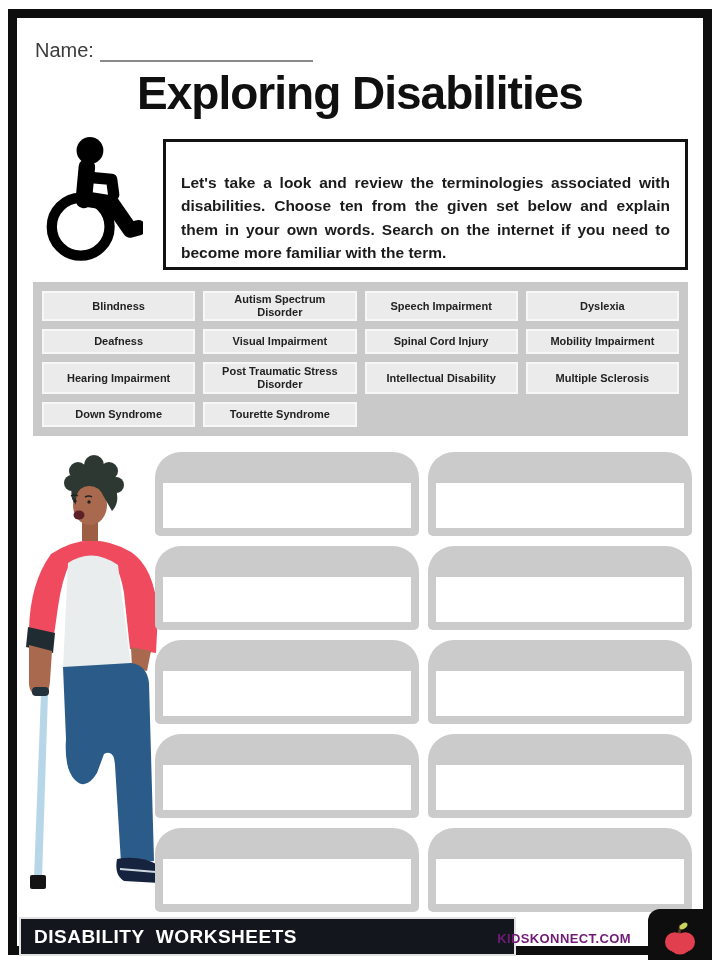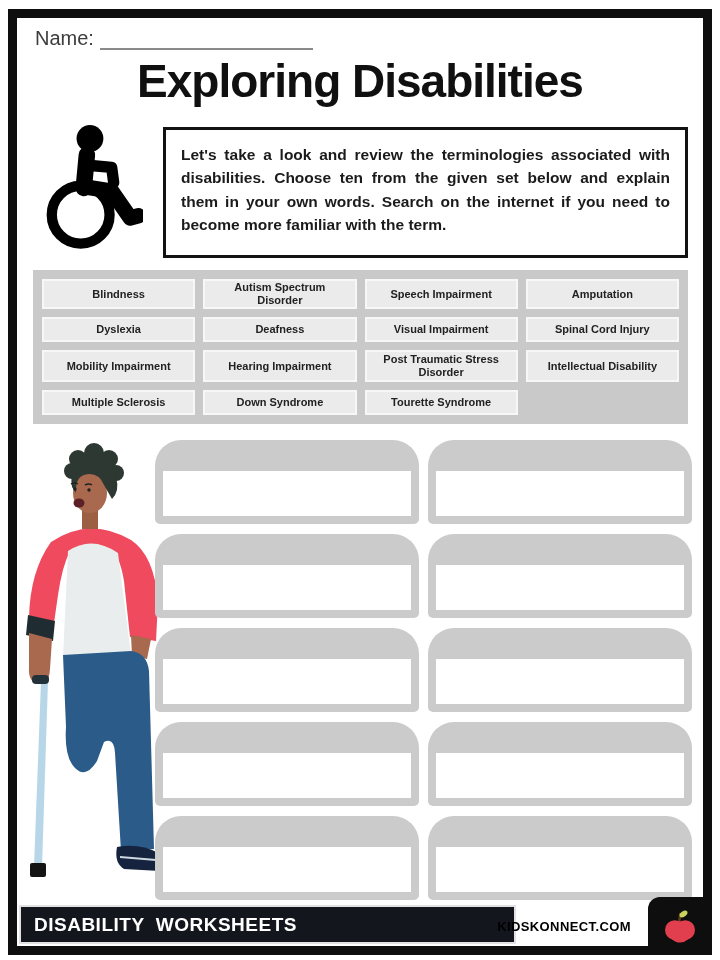--- a/index.html
+++ b/index.html
@@ -2,36 +2,36 @@
 <html><head>
 <meta charset="utf-8">
 <style>
   * { margin:0; padding:0; box-sizing:border-box; }
   html,body { width:720px; height:960px; background:#fff; font-family:"Liberation Sans", sans-serif; overflow:hidden; }
 
   .page {
     position:absolute; left:8px; top:9px; width:704px; height:946px;
     border:9px solid #0e0e0e; background:#fff;
   }
-  .inner { position:relative; width:100%; height:100%; }
+  .inner { position:relative; width:100%; height:100%;margin-top:12px; }
 
   .name-row { position:absolute; left:18px; top:9px; font-size:20px; color:#3c3c3c; }
   .name-line { display:inline-block; width:213px; height:22px; border-bottom:2px solid #8a8a8a; margin-left:6px; vertical-align:bottom; }
 
   .page-title {
     position:absolute; top:36px; left:0; width:100%;
     text-align:center; font-size:46px; font-weight:bold; letter-spacing:-1px; color:#101010;
   }
 
   .wheel-icon { position:absolute; left:22px; top:106px; width:104px; height:130px; }
 
   .instr-box {
     position:absolute; left:146px; top:109px; width:525px; height:131px;
     border:3px solid #121212; background:#fff;
-    padding:13px 15px 10px 15px;
+    padding:29px 15px 10px 15px;
     font-size:15.5px; font-weight:bold; line-height:1.5; text-align:justify;
     color:#1b1b1b;
   }
 
   .terms-grid {
     position:absolute; left:16px; top:252px; width:655px;
     background:#c9c9c9; padding:9px;
     display:grid; grid-template-columns:repeat(4,1fr);
     grid-template-rows:30px 25px 32px 25px; gap:8px;
   }
@@ -52,21 +52,21 @@
   .answer-area { position:absolute; left:8px; right:8px; top:31px; bottom:8px; background:#fff; }
 
   .footer-bar {
     position:absolute; left:2px; bottom:2px; width:497px; height:39px; z-index:3;
     background:#14161e; border:2px solid #e2e2e2;
     display:flex; align-items:center; padding-left:13px;
     color:#fff; font-size:19px; font-weight:bold; letter-spacing:.5px; white-space:pre;
   }
   .kids-text {
     position:absolute; right:72px; bottom:12px; z-index:3;
-    font-size:13px; font-weight:bold; color:#000000; letter-spacing:.4px;
+    font-size:13px; font-weight:bold; color:#701a75; letter-spacing:.4px;
   }
   .apple-block {
     position:absolute; right:-9px; bottom:-9px; width:64px; height:58px; z-index:3;
     background:#0e0e0e; border-radius:12px 0 0 0;
     display:flex; align-items:center; justify-content:center;
   }
 </style>
 </head>
 <body>
 
@@ -88,21 +88,20 @@
     </svg>
 
     <div class="instr-box">
       <span>Let's take a look and review the terminologies associated with disabilities. Choose ten from the given set below and explain them in your own words. Search on the internet if you need to become more familiar with the term.</span>
     </div>
 
     <div class="terms-grid">
         <div class="term-cell">Blindness</div>
         <div class="term-cell">Autism Spectrum Disorder</div>
         <div class="term-cell">Speech Impairment</div>
-        <div class="term-cell">Amputation</div>
         <div class="term-cell">Dyslexia</div>
         <div class="term-cell">Deafness</div>
         <div class="term-cell">Visual Impairment</div>
         <div class="term-cell">Spinal Cord Injury</div>
         <div class="term-cell">Mobility Impairment</div>
         <div class="term-cell">Hearing Impairment</div>
         <div class="term-cell">Post Traumatic Stress Disorder</div>
         <div class="term-cell">Intellectual Disability</div>
         <div class="term-cell">Multiple Sclerosis</div>
         <div class="term-cell">Down Syndrome</div>

